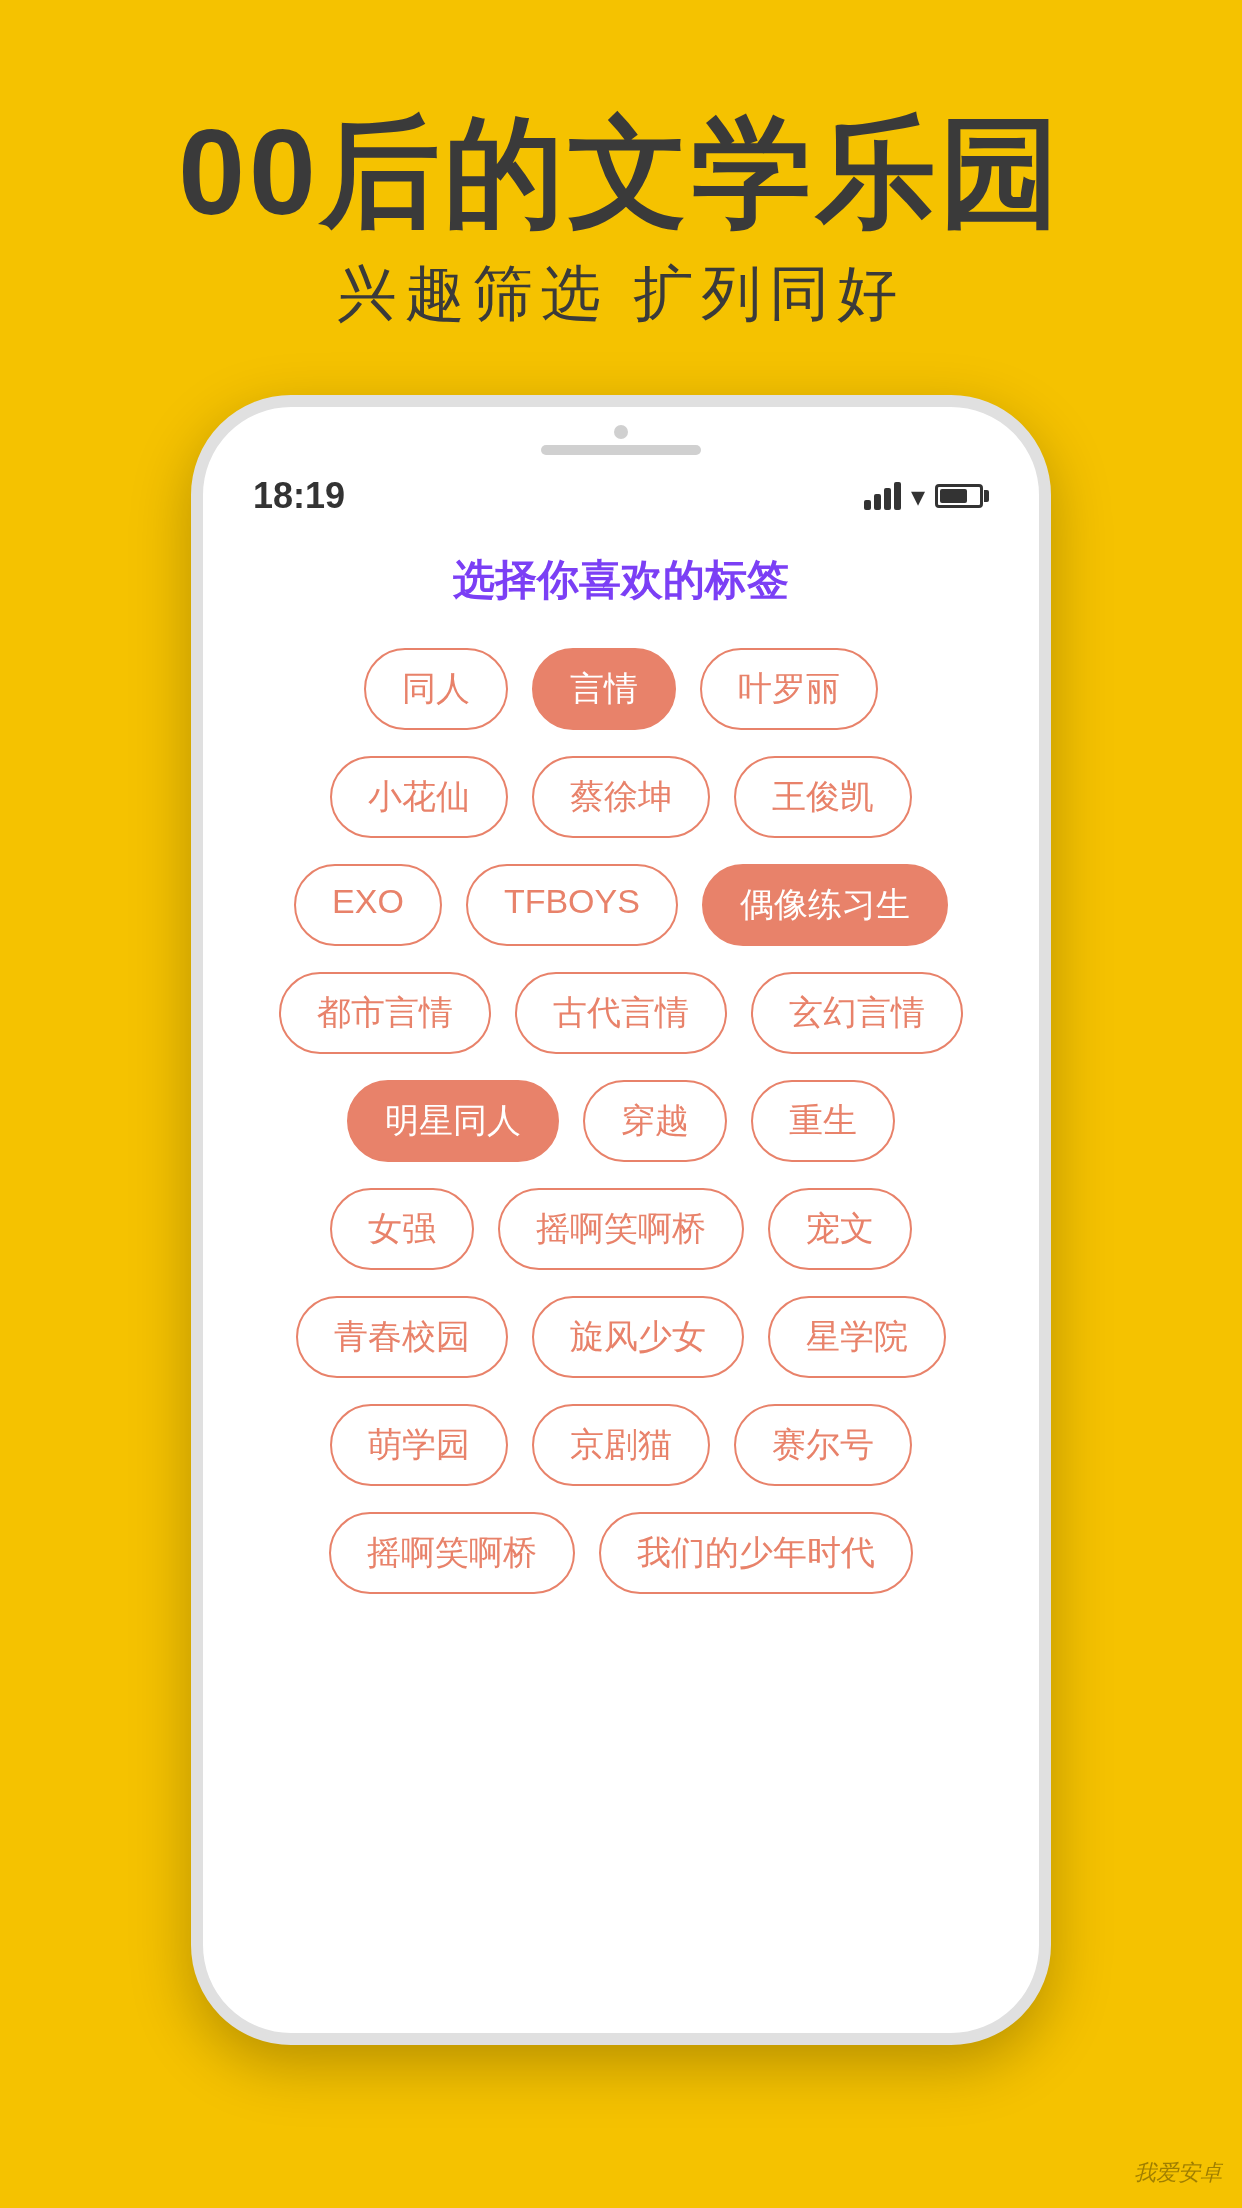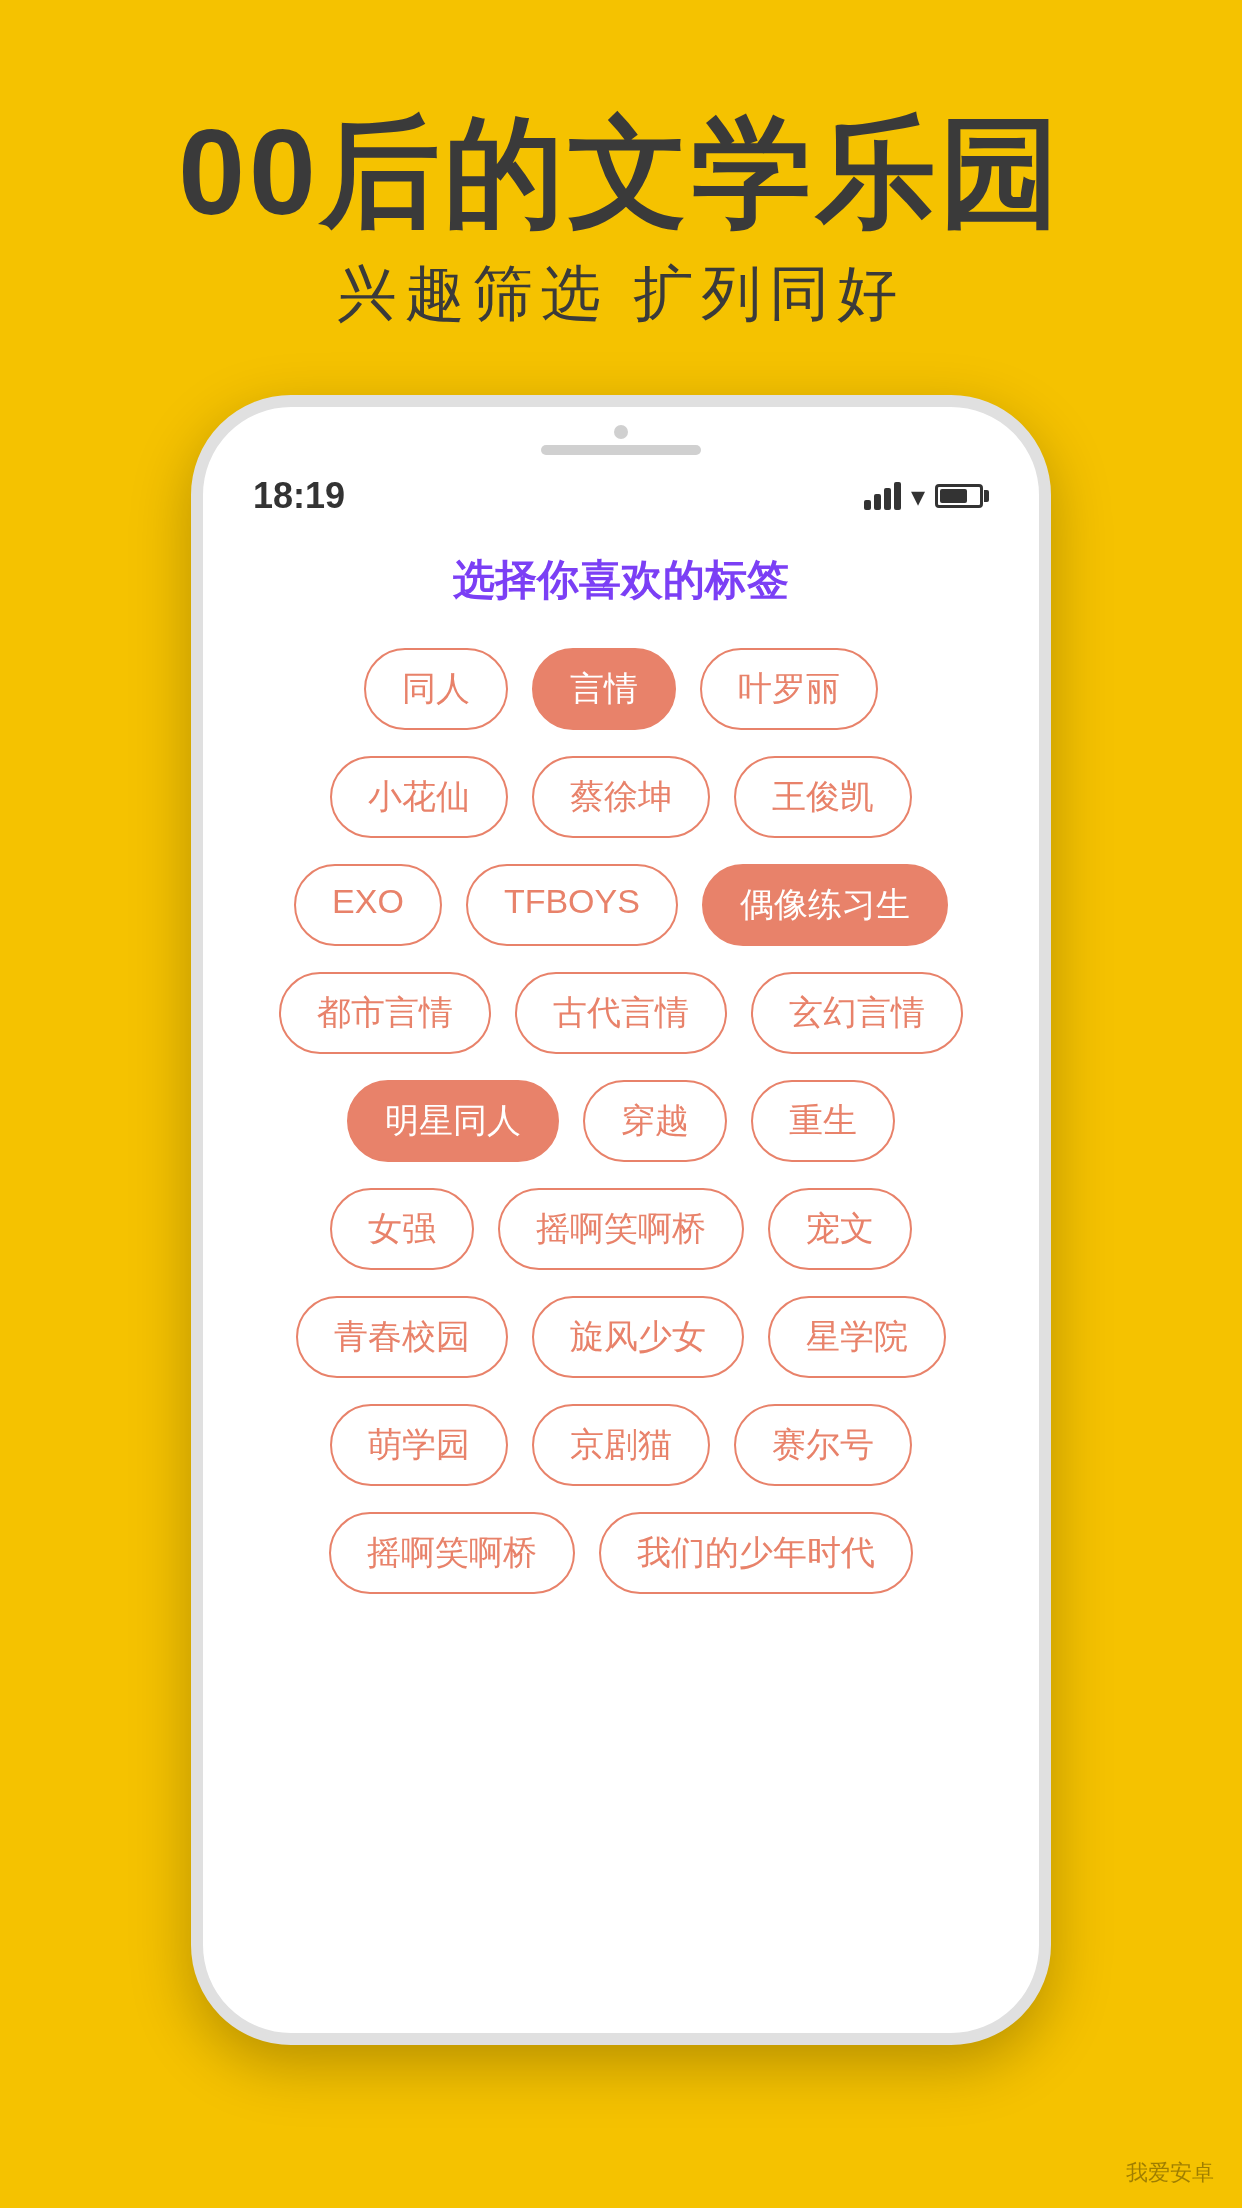--- a/index.html
+++ b/index.html
@@ -201,23 +201,24 @@
 
     .tag.selected {
       background: #e8826a;
       color: #ffffff;
     }
 
     
     .watermark {
       position: absolute;
       bottom: 20px;
-      right: 28px;
+      right: 20px;
       font-size: 22px;
       color: rgba(0,0,0,0.35);
+      font-style: italic;
     }
   </style>
 </head>
 <body>
 
 <div class="header-area">
   <div class="main-title">00后的文学乐园</div>
   <div class="sub-title">兴趣筛选  扩列同好</div>
 </div>
 

